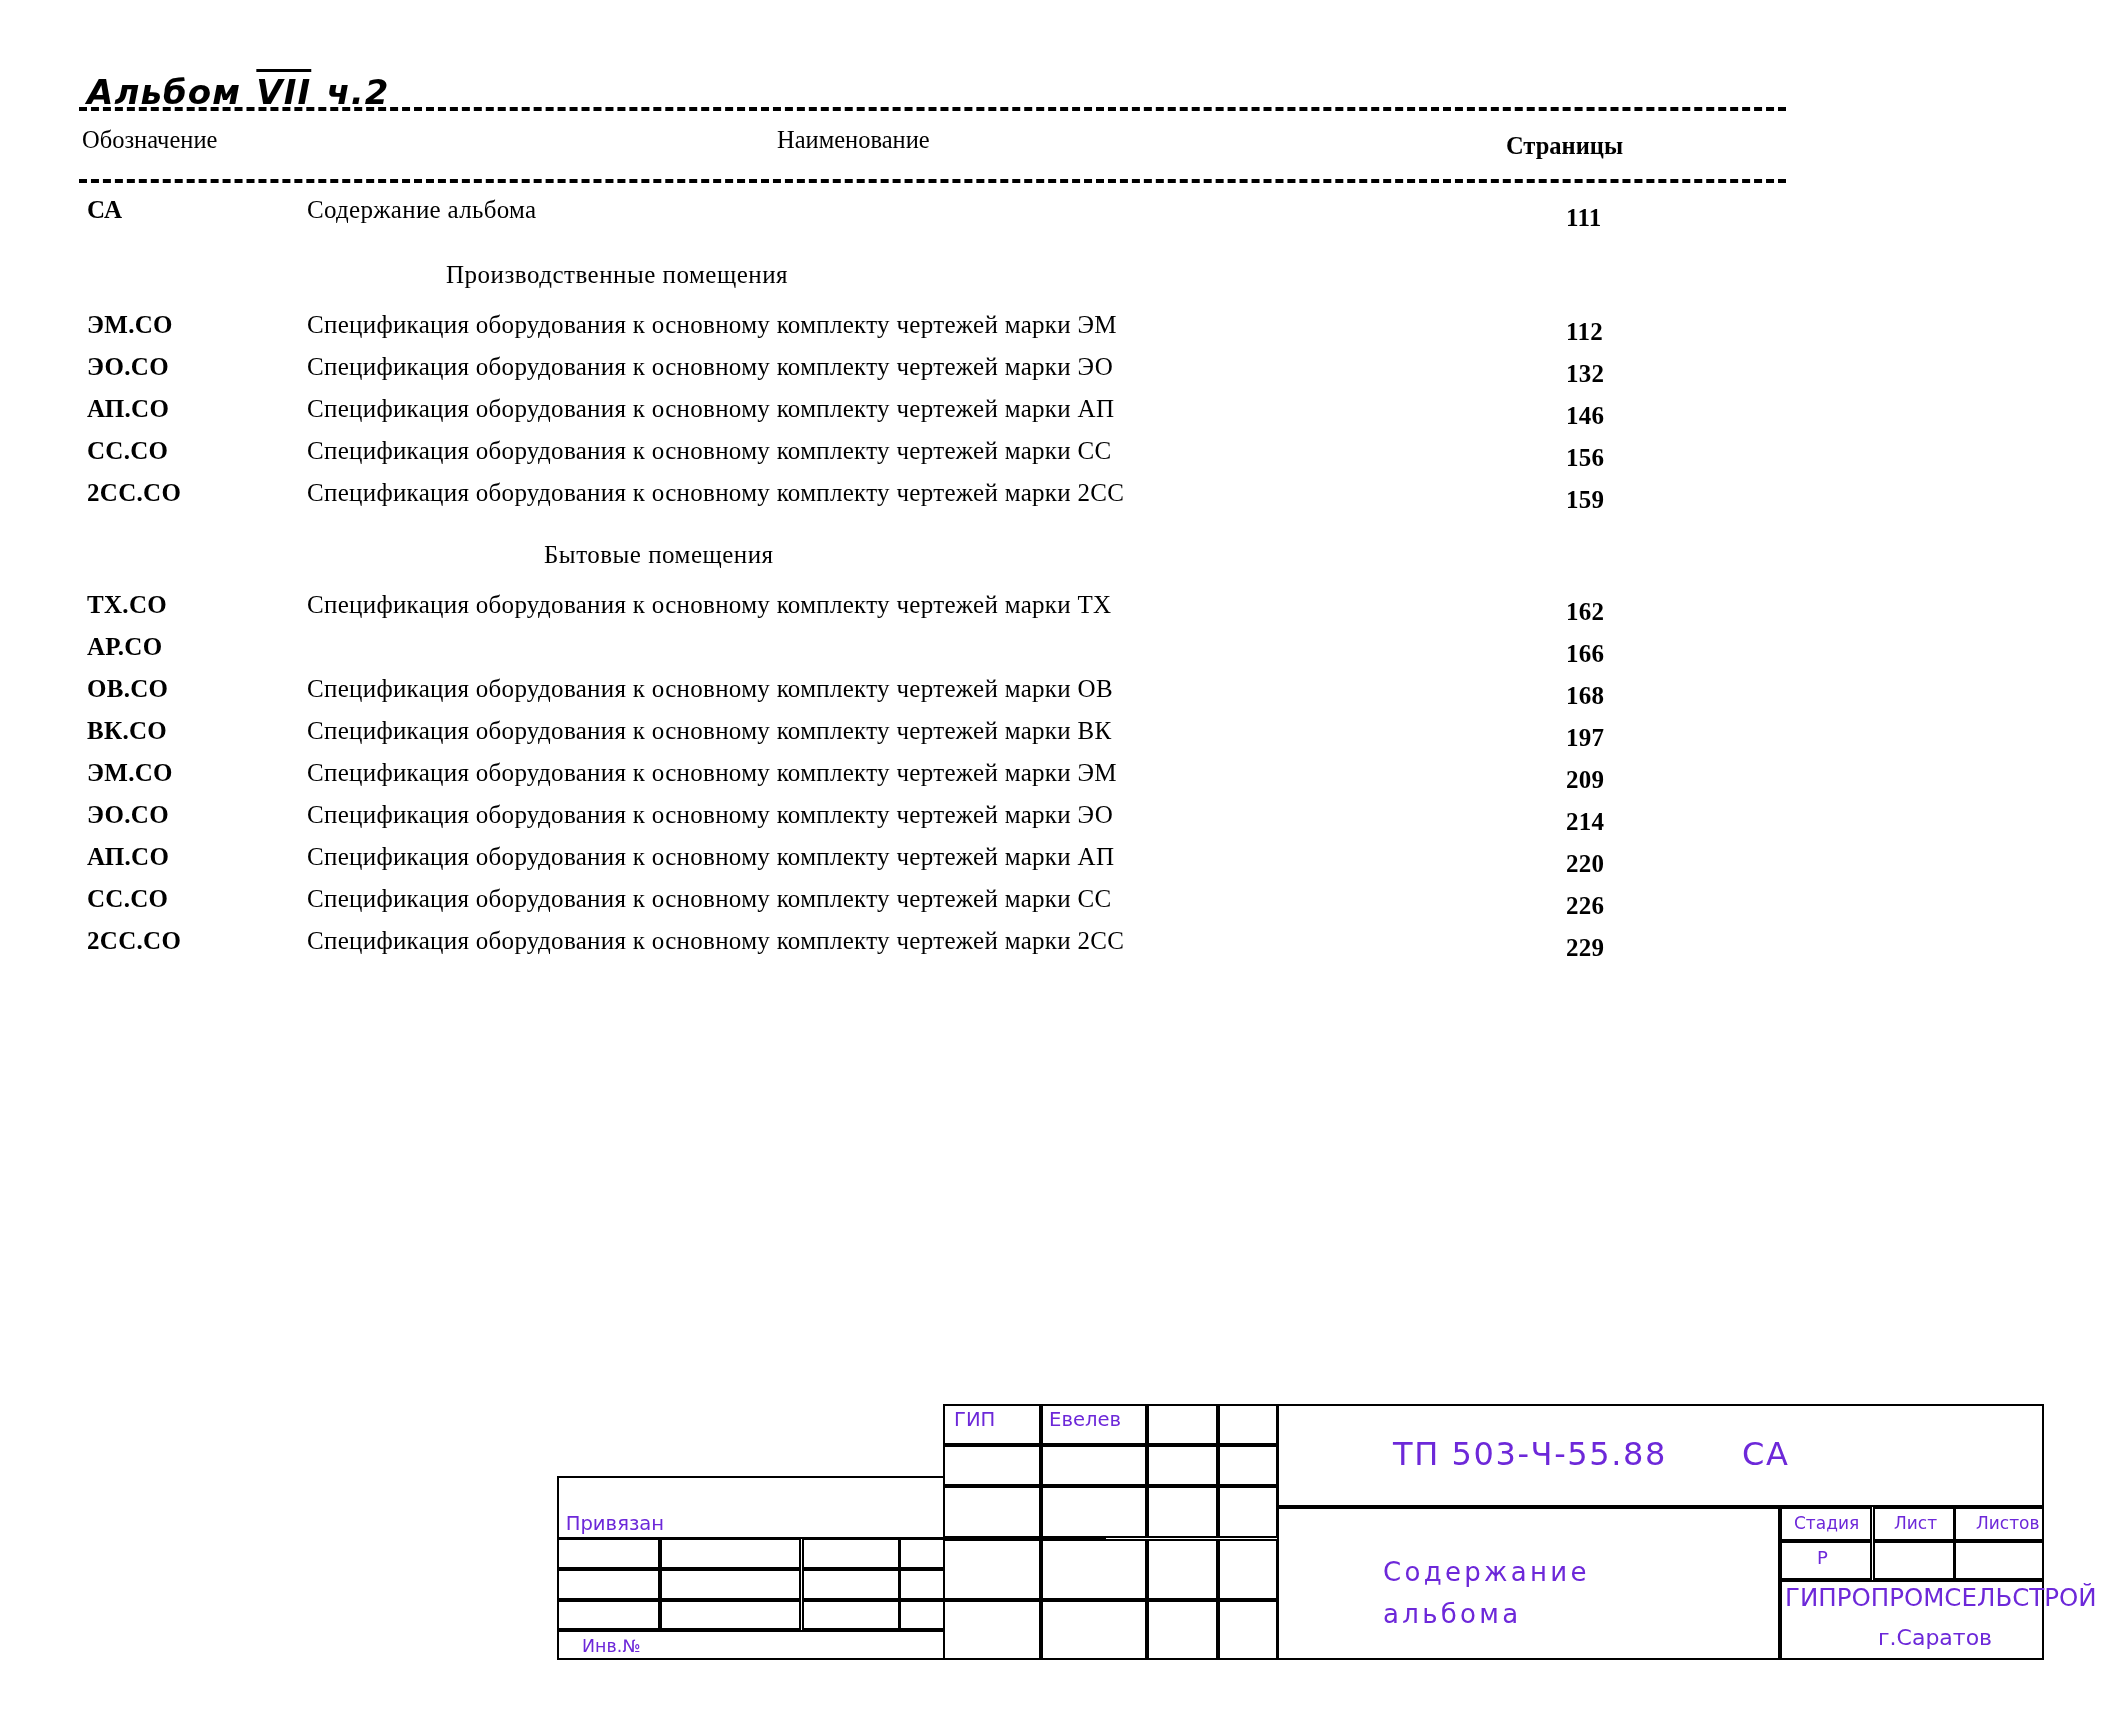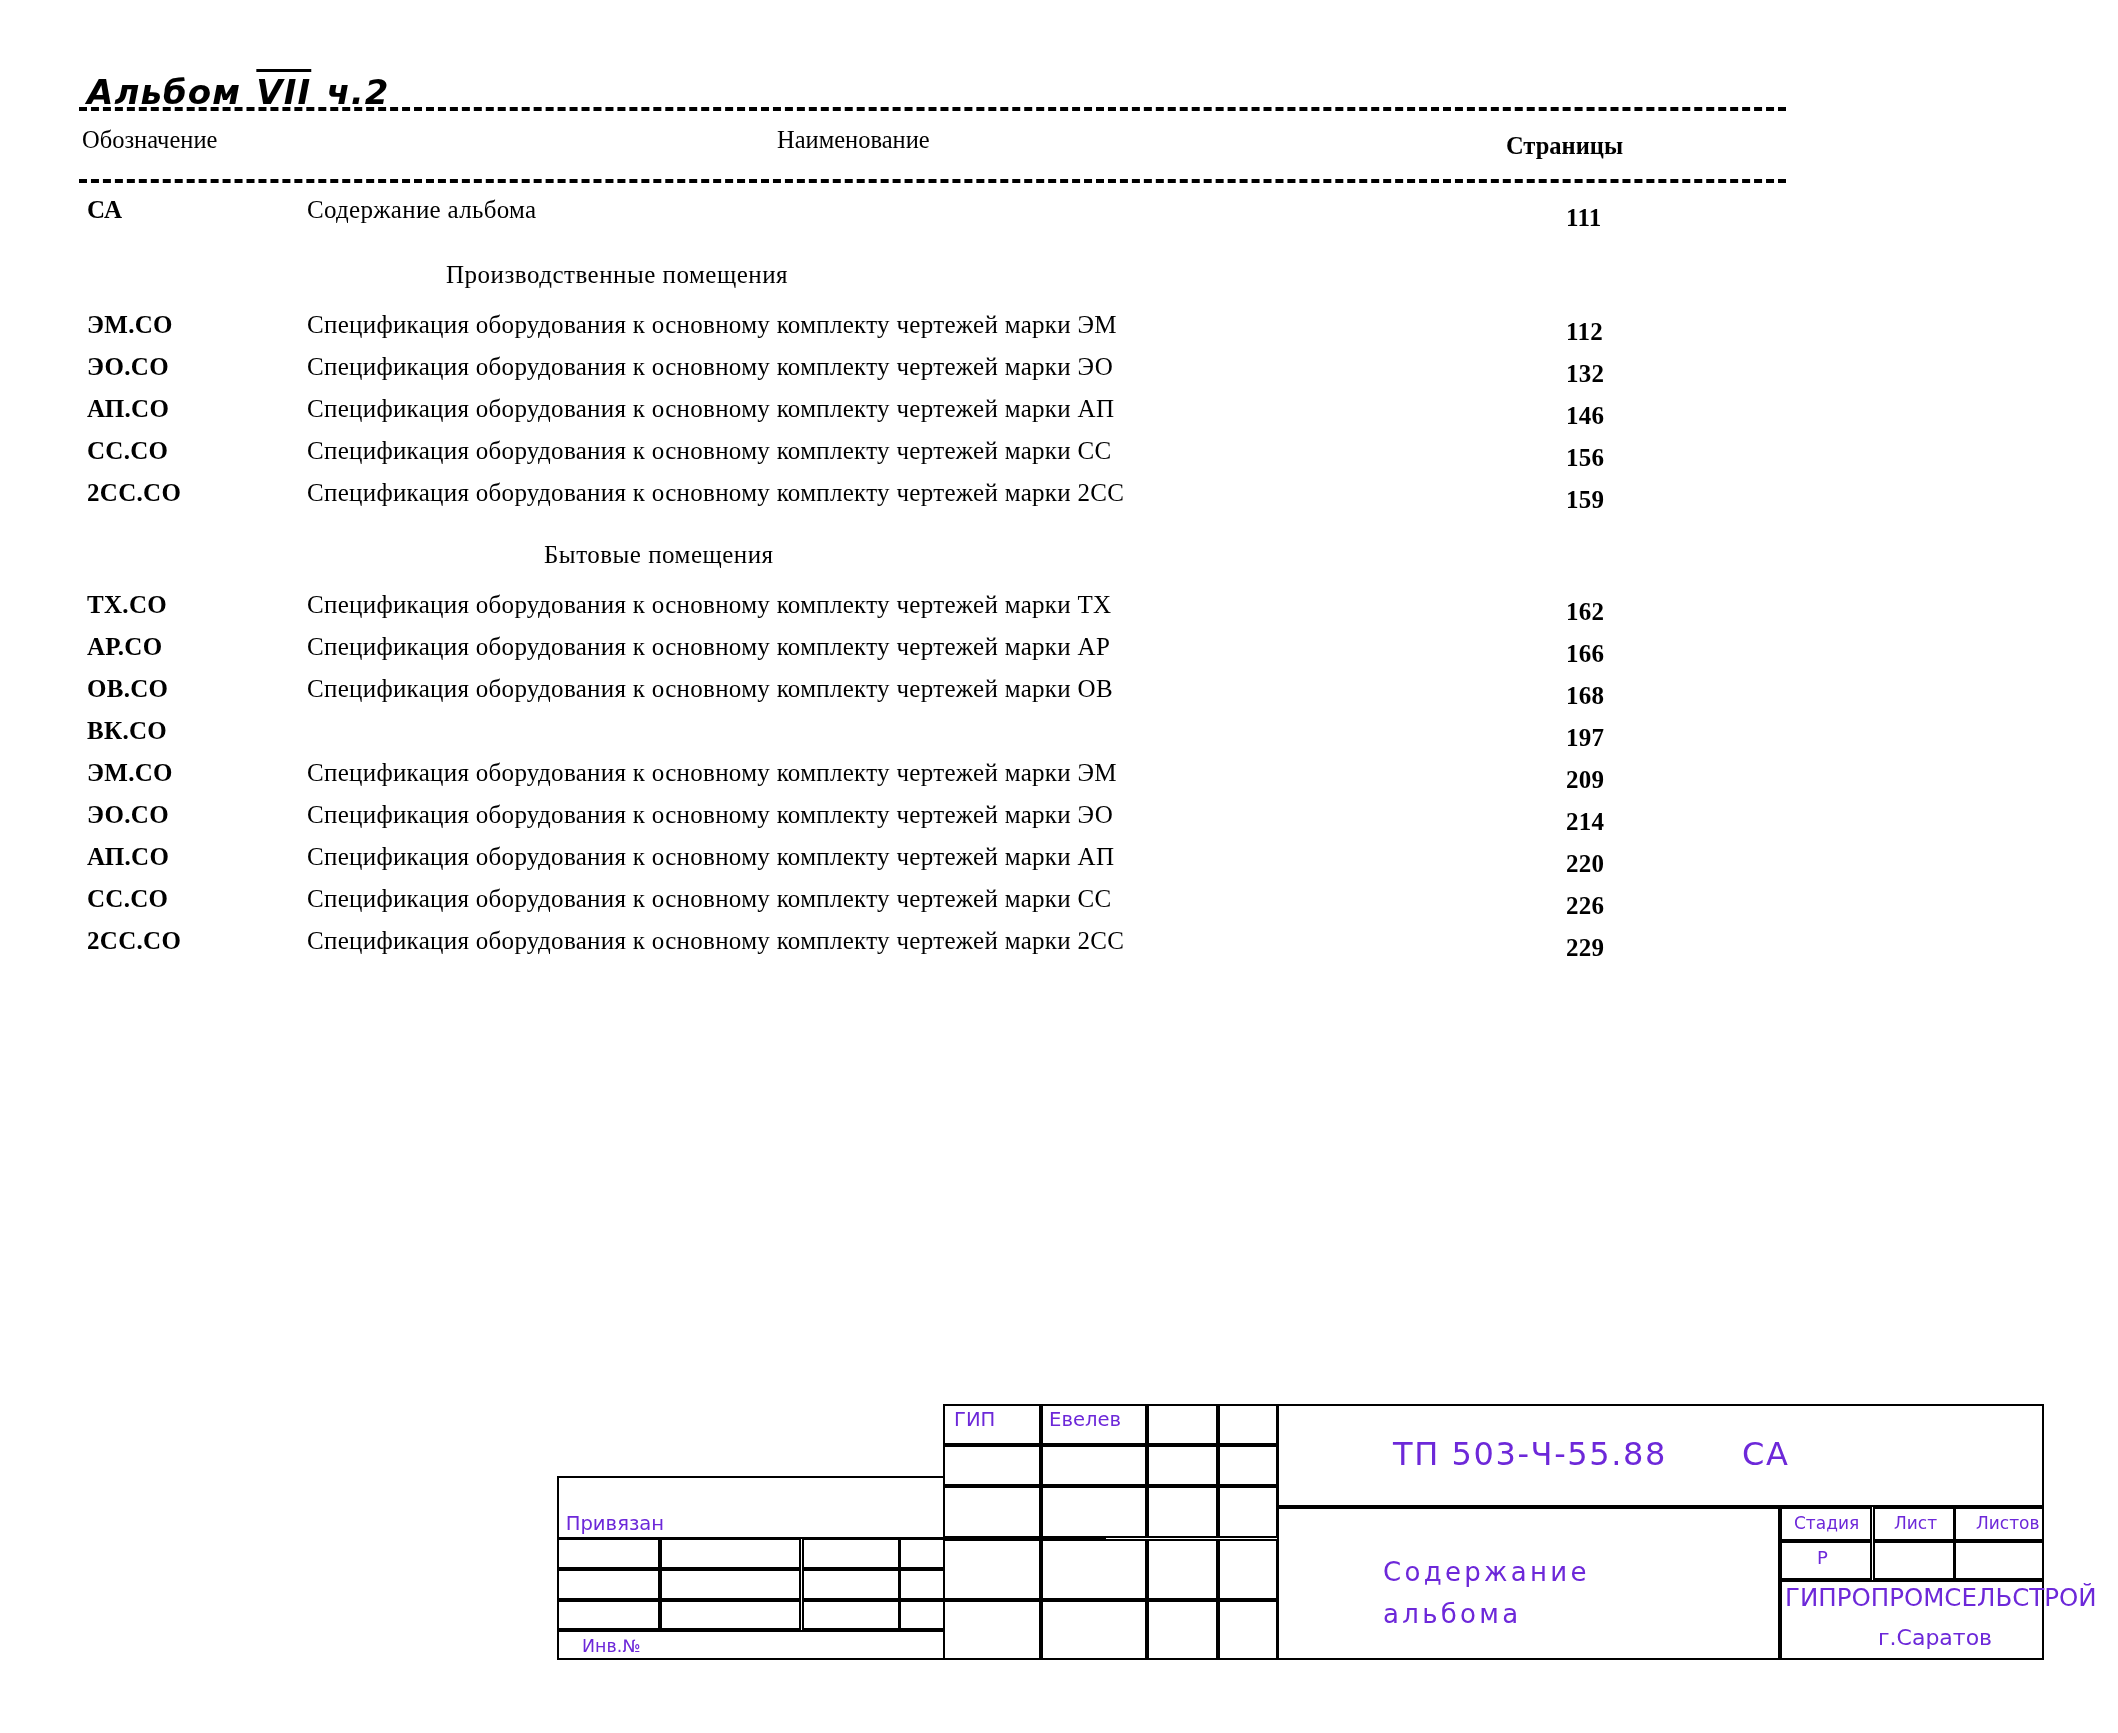--- a/index.html
+++ b/index.html
@@ -238,30 +238,30 @@
     <span class="section-title">Бытовые помещения</span>
   </div>
 
   <div class="toc-row">
     <span class="cell cell-code">ТХ.СО</span>
     <span class="cell cell-title">Спецификация оборудования к основному комплекту чертежей марки ТХ</span>
     <span class="cell cell-page">162</span>
   </div>
   <div class="toc-row">
     <span class="cell cell-code">АР.СО</span>
-    <span class="cell cell-title">Спецификация оборудования к основному комплекту чертежей марки АР</span>
     <span class="cell cell-page">166</span>
   </div>
   <div class="toc-row">
     <span class="cell cell-code">ОВ.СО</span>
     <span class="cell cell-title">Спецификация оборудования к основному комплекту чертежей марки ОВ</span>
     <span class="cell cell-page">168</span>
   </div>
   <div class="toc-row">
     <span class="cell cell-code">ВК.СО</span>
+    <span class="cell cell-title">Спецификация оборудования к основному комплекту чертежей марки ВК</span>
     <span class="cell cell-page">197</span>
   </div>
   <div class="toc-row">
     <span class="cell cell-code">ЭМ.СО</span>
     <span class="cell cell-title">Спецификация оборудования к основному комплекту чертежей марки ЭМ</span>
     <span class="cell cell-page">209</span>
   </div>
   <div class="toc-row">
     <span class="cell cell-code">ЭО.СО</span>
     <span class="cell cell-title">Спецификация оборудования к основному комплекту чертежей марки ЭО</span>

